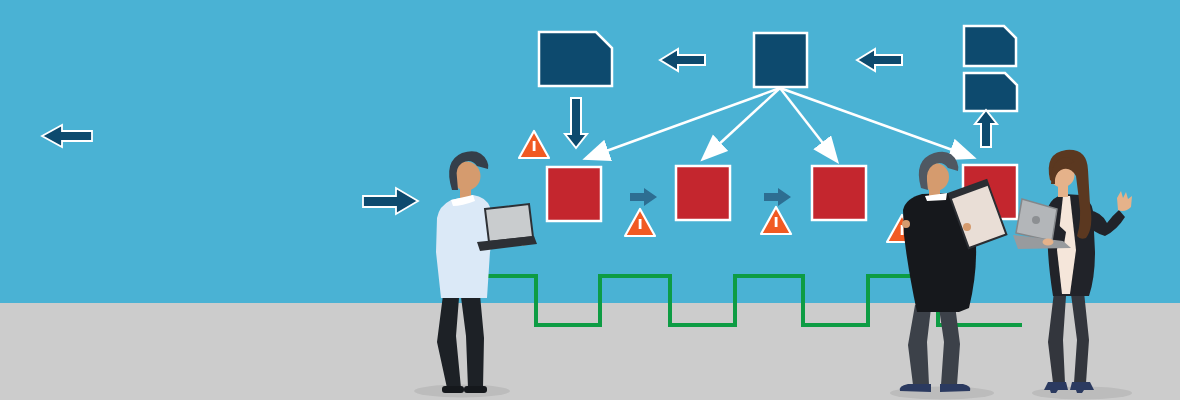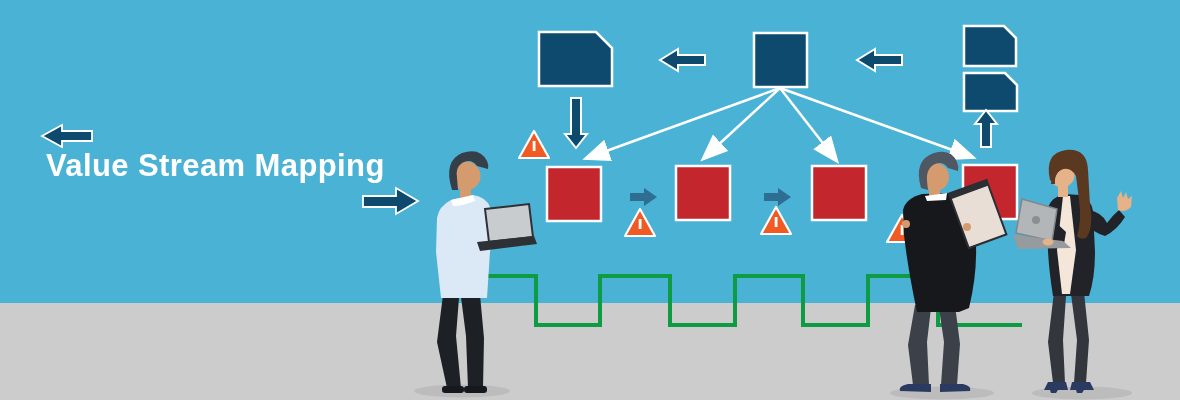--- a/index.html
+++ b/index.html
@@ -131,14 +131,13 @@
       <circle cx="1036" cy="220" r="4" fill="#8c8f92"></circle>
       <path d="M1013,235 L1063,241 L1071,248 L1018,249 z" style="fill:var(--laptop-c-base)"></path>
       <ellipse cx="1048" cy="242" rx="5.5" ry="3.5" style="fill:var(--skin-c)"></ellipse>
       <rect x="1058" y="184" width="10" height="13" style="fill:var(--skin-c)"></rect>
       <circle cx="1062" cy="175" r="12.5" style="fill:var(--skin-c)"></circle>
       <path d="M1050,180 Q1044,153 1066,150 Q1087,148 1088,170 L1090,205 Q1094,228 1086,238 Q1080,240 1077,236 Q1082,220 1079,200 L1076,176 Q1070,166 1061,170 Q1053,174 1055,184 z" style="fill:var(--hair-c)"></path>
       <path d="M1052,170 Q1056,157 1068,157 L1075,162 Q1064,164 1058,172 Q1054,178 1055,184 L1051,184 z" style="fill:var(--hair-c)"></path>
     </g>
   </svg>
 
-  <div class="banner-title">Value Stream Mapping</div>
 </div>
 
 </body></html>

